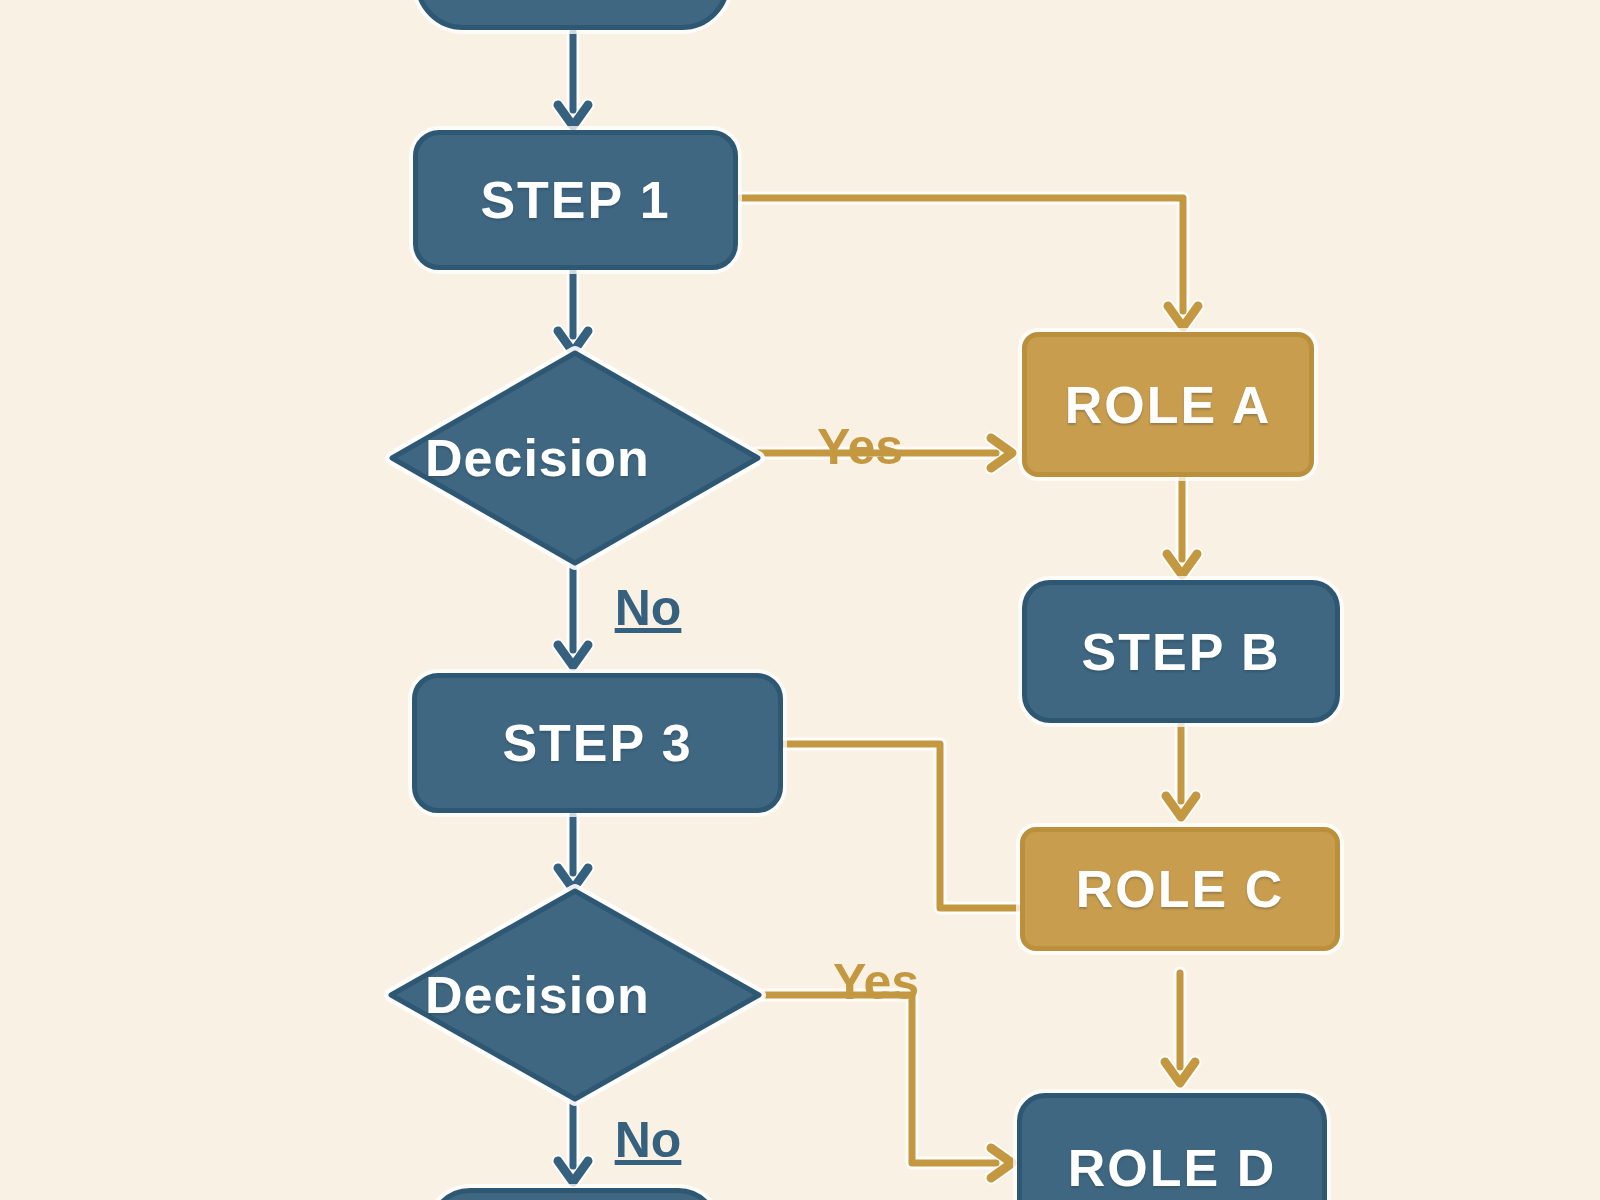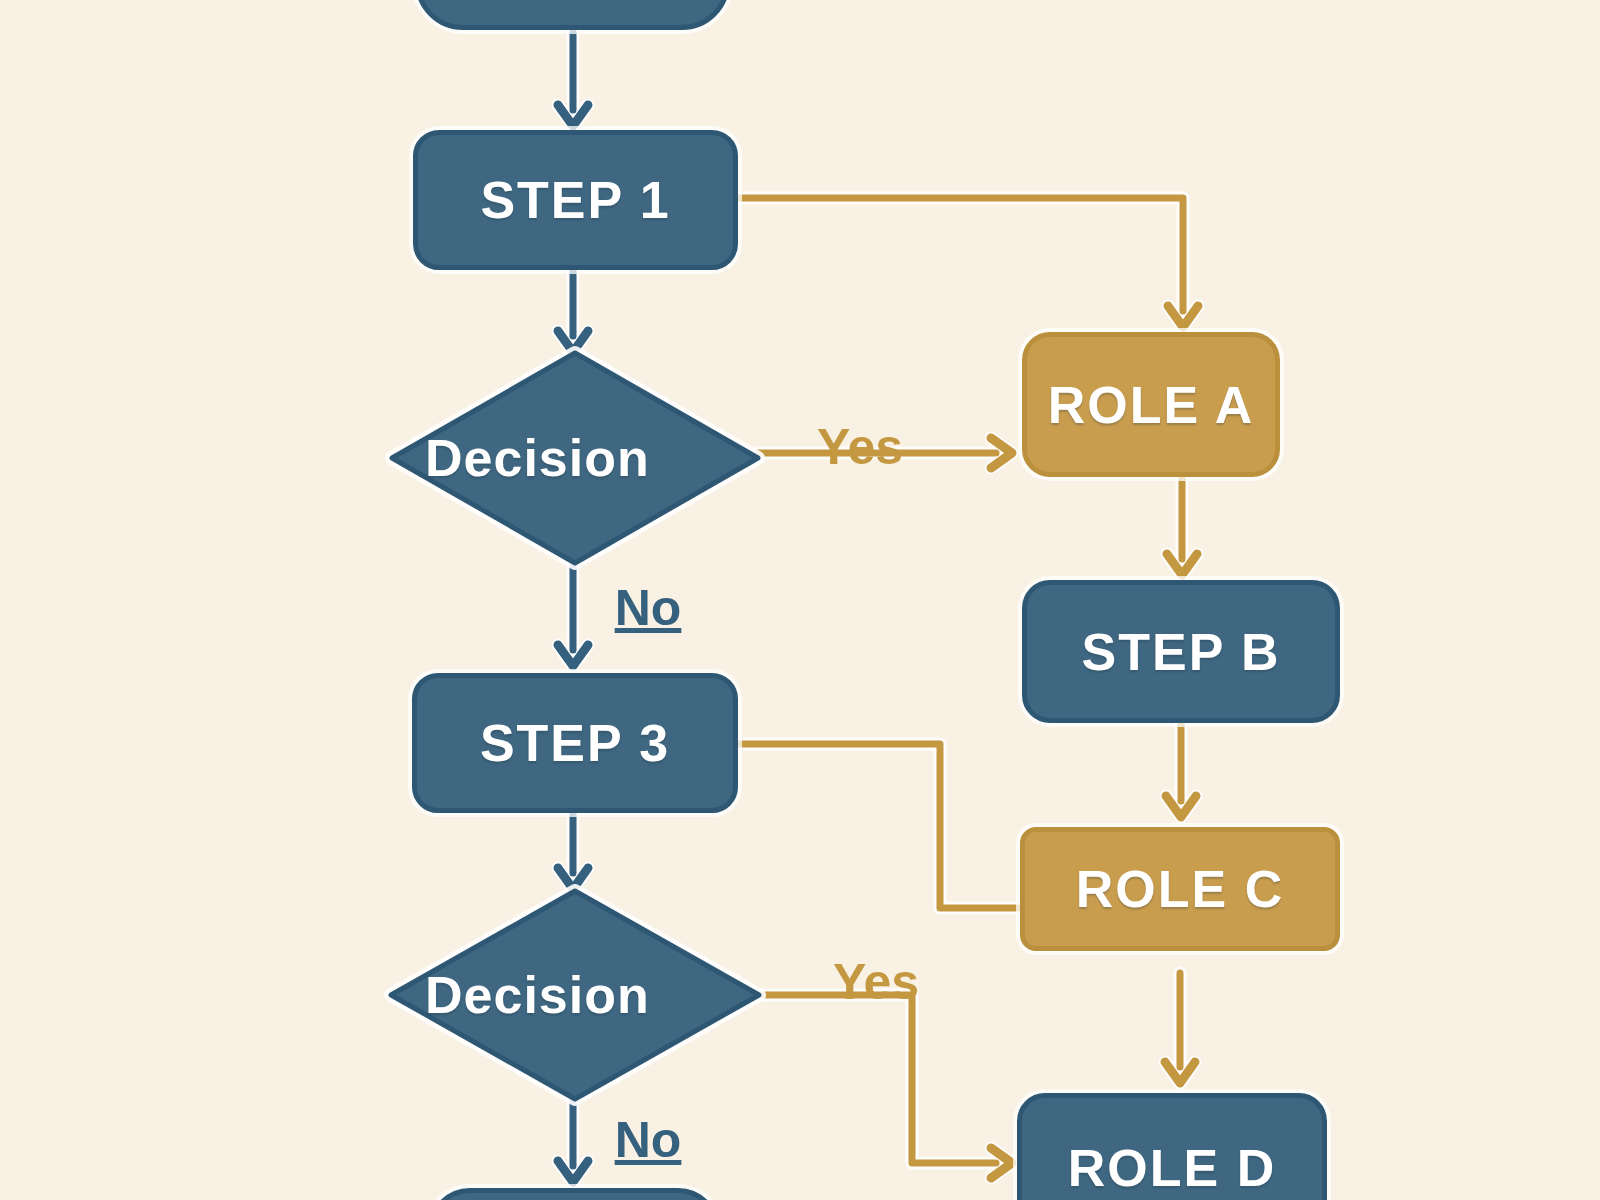--- a/index.html
+++ b/index.html
@@ -175,25 +175,25 @@
       <polygon class="diamond-shape" points="575,891 759,995 575,1099 391,995"></polygon>
     </g>
   </svg>
 
   <div class="node blue" style="left:415px; top:-72px; width:315px; height:102px; border-radius:48px;"></div>
   <div class="node blue" style="left:428px; top:1188px; width:292px; height:90px; border-radius:42px;"></div>
 
   <div class="node blue" style="left:413px; top:130px; width:325px; height:140px; border-radius:26px;">
     <span>STEP 1</span>
   </div>
-  <div class="node blue" style="left:412px; top:673px; width:326px; height:140px; border-radius:26px;">
+  <div class="node blue" style="left:412px; top:673px; width:371px; height:140px; border-radius:26px;">
     <span>STEP 3</span>
   </div>
 
-  <div class="node gold" style="left:1022px; top:332px; width:258px; height:145px; border-radius:28px;">
+  <div class="node gold" style="left:1022px; top:332px; width:292px; height:145px; border-radius:16px;">
     <span>ROLE A</span>
   </div>
   <div class="node blue" style="left:1022px; top:580px; width:318px; height:143px; border-radius:28px;">
     <span>STEP B</span>
   </div>
   <div class="node gold" style="left:1020px; top:827px; width:320px; height:124px; border-radius:16px;">
     <span>ROLE C</span>
   </div>
   <div class="node blue" style="left:1017px; top:1093px; width:310px; height:150px; border-radius:28px;">
     <span>ROLE D</span>

